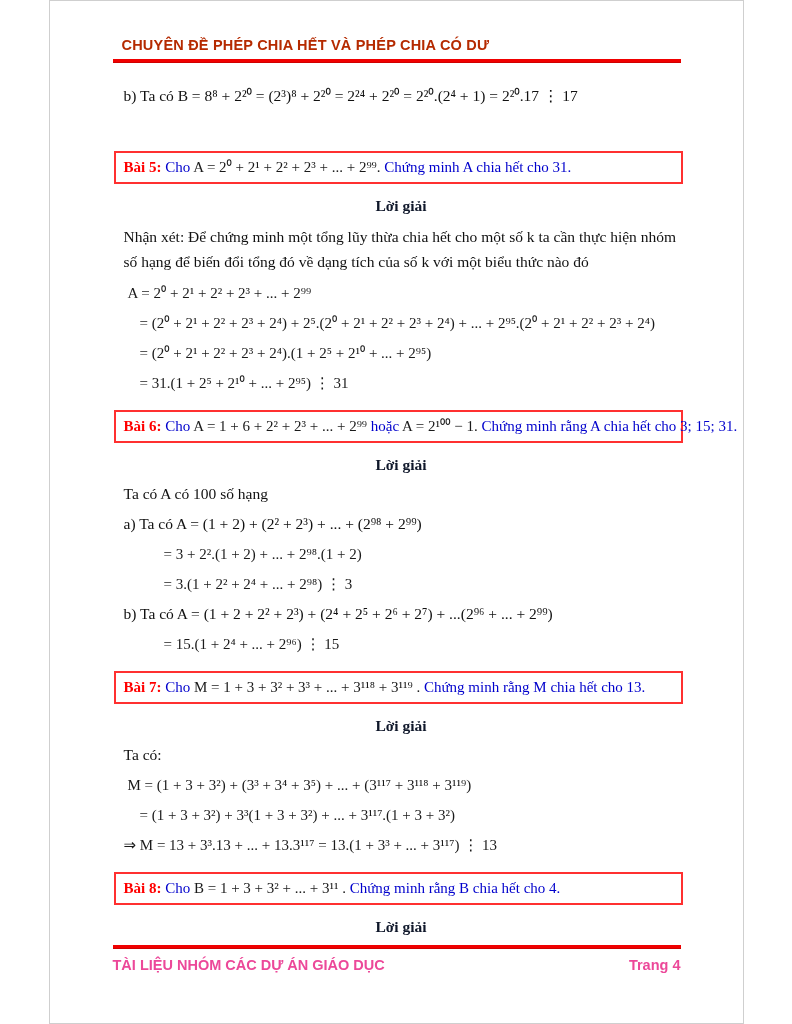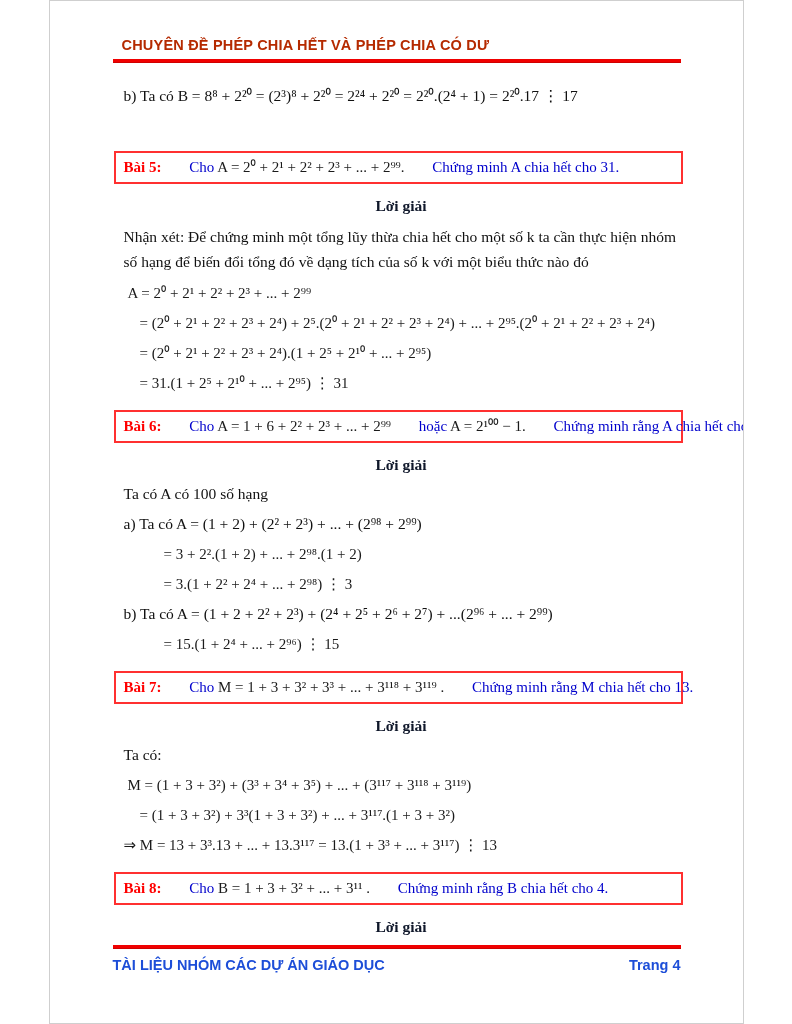--- a/index.html
+++ b/index.html
@@ -49,40 +49,40 @@
     border: 2px solid #ff3030;
     padding: 5px 8px;
     margin: 16px -4px 12px -10px;
     font-size: 15px;
     line-height: 19px;
     white-space: nowrap;
     background: #ffffff;
   }
   .problem-box.first { margin-top: 44px; }
   .p-label { color: #ff0000; font-weight: bold; text-align: center; }
-  .p-blue { color: #0000cc; margin-left: 24px; }
+  .p-blue { color: #0000cc; }
   .p-math { color: #1a1a1a; }
   .loi-giai {
     text-align: center;
     color: #0f172a;
     font-weight: bold;
     font-size: 15.5px;
     line-height: 20px;
     margin: 12px 0 6px 0;
   }
   
   .footer { position: absolute; left: 63px; right: 62px; bottom: 50px; }
   .footer-row {
     display: flex;
     justify-content: space-between;
     margin-top: 8px;
     font-family: "Liberation Sans", sans-serif;
     font-weight: bold;
     font-size: 14.5px;
-    color: #1d4ed8;
+    color: #ec4899;
   }
 </style>
 </head>
 <body>
 
 <div class="page">
 
   <div class="header">
     <div class="header-title">CHUYÊN ĐỀ PHÉP CHIA HẾT VÀ PHÉP CHIA CÓ DƯ</div>
     <div class="double-rule"></div>

